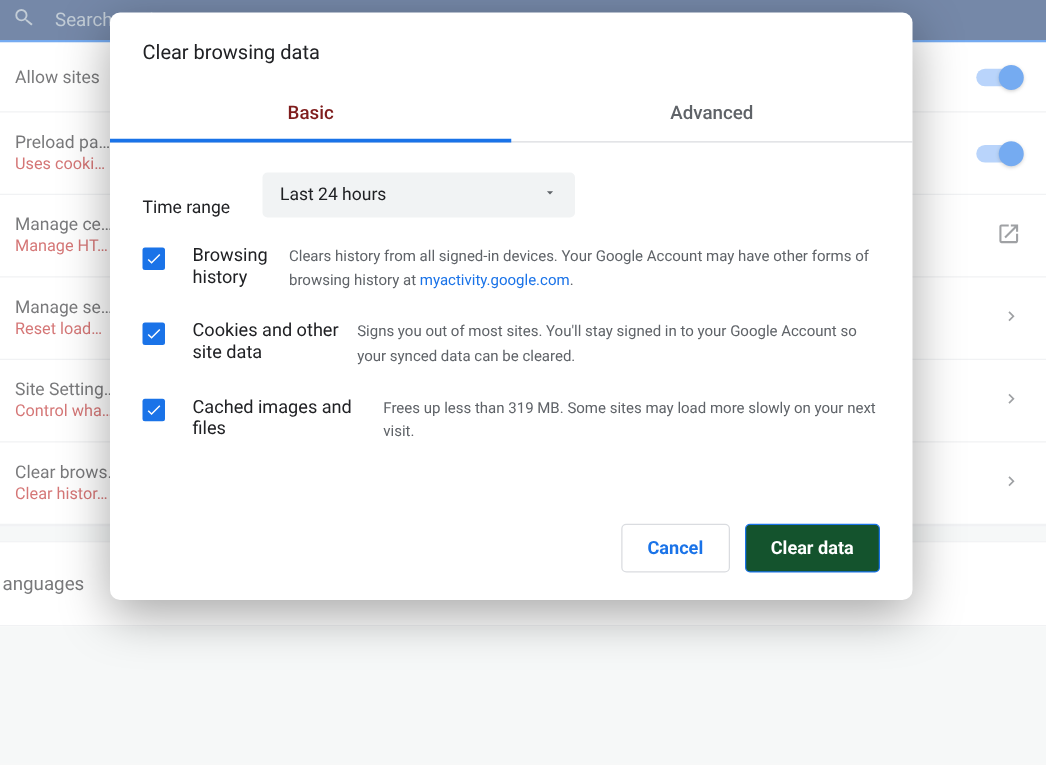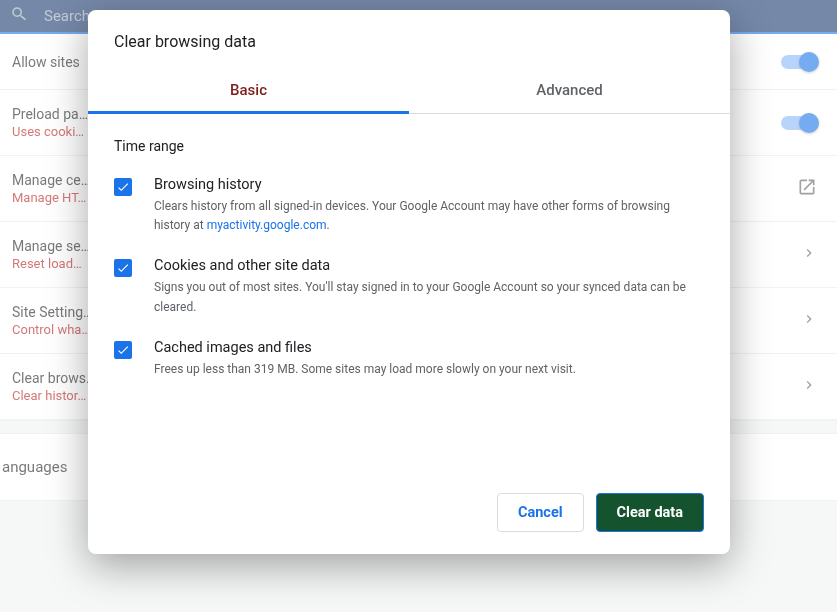--- a/index.html
+++ b/index.html
@@ -54,21 +54,21 @@
     .scrim {
       position: absolute; inset: 0;
       background: rgba(255,255,255,0.4);
       pointer-events: none;
     }
     .dialog {
       position: absolute;
       top: 10px;
       left: 88px;
       width: 642px;
-      height: 544px;
+      height: 470px;
       background: #fff;
       border-radius: 8px;
       box-shadow: 0 12px 40px rgba(0,0,0,0.35);
       display: flex;
       flex-direction: column;
     }
     .dialog-header {
       padding: 22px 26px 18px;
       font-size: 16px;
       color: #202124;
@@ -116,21 +116,21 @@
       align-items: flex-start;
       gap: 22px;
       margin: 22px 0;
     }
     .checkbox {
       width: 18px; height: 18px; background: #1a73e8; border-radius: 2px; margin-top: 2px;
       display: flex; align-items: center; justify-content: center; flex-shrink: 0;
       cursor: pointer;
     }
     .checkbox svg { fill: #fff; }
-    .option-texts { display: flex; flex-direction: column; gap: 4px; }
+    .option-texts { display: flex; gap: 4px; }
     .option-title { font-size: 14.5px; color: #202124; }
     .option-desc { font-size: 12px; color: #5f6368; line-height: 1.6; }
     .option-desc a { color: #1a73e8; text-decoration: none; }
     .dialog-footer {
       padding: 18px 26px 22px;
       display: flex;
       justify-content: flex-end;
       gap: 12px;
     }
     .btn {
@@ -245,20 +245,28 @@
 
   <div class="tabs">
     <div class="tab active">Basic</div>
     <div class="tab">Advanced</div>
   </div>
 
   <div class="dialog-body">
 
     <div class="time-row">
       <span class="time-label">Time range</span>
+      <div class="select">
+        <span>Last 24 hours</span>
+        <span>
+          <svg width="12" height="12" viewBox="0 0 24 24" fill="#5f6368">
+              <path d="M7 10l5 5 5-5z"></path>
+            </svg>
+        </span>
+      </div>
     </div>
 
     <div class="option-row">
       <div class="checkbox">
         <svg width="14" height="14" viewBox="0 0 24 24">
             <path d="M9 16.17l-3.88-3.88L3.7 13.7 9 19l12-12-1.41-1.41z"></path>
           </svg>
       </div>
       <div class="option-texts">
         <span class="option-title">Browsing history</span>

